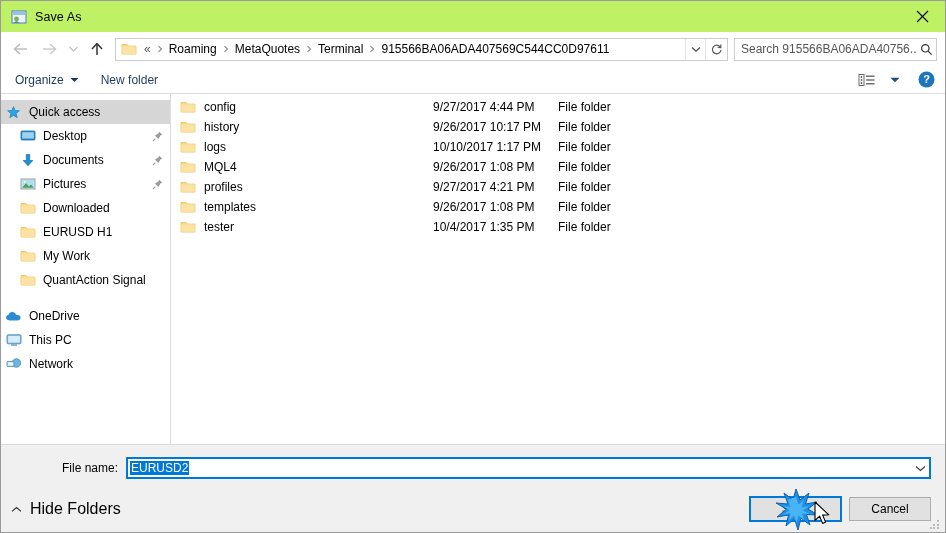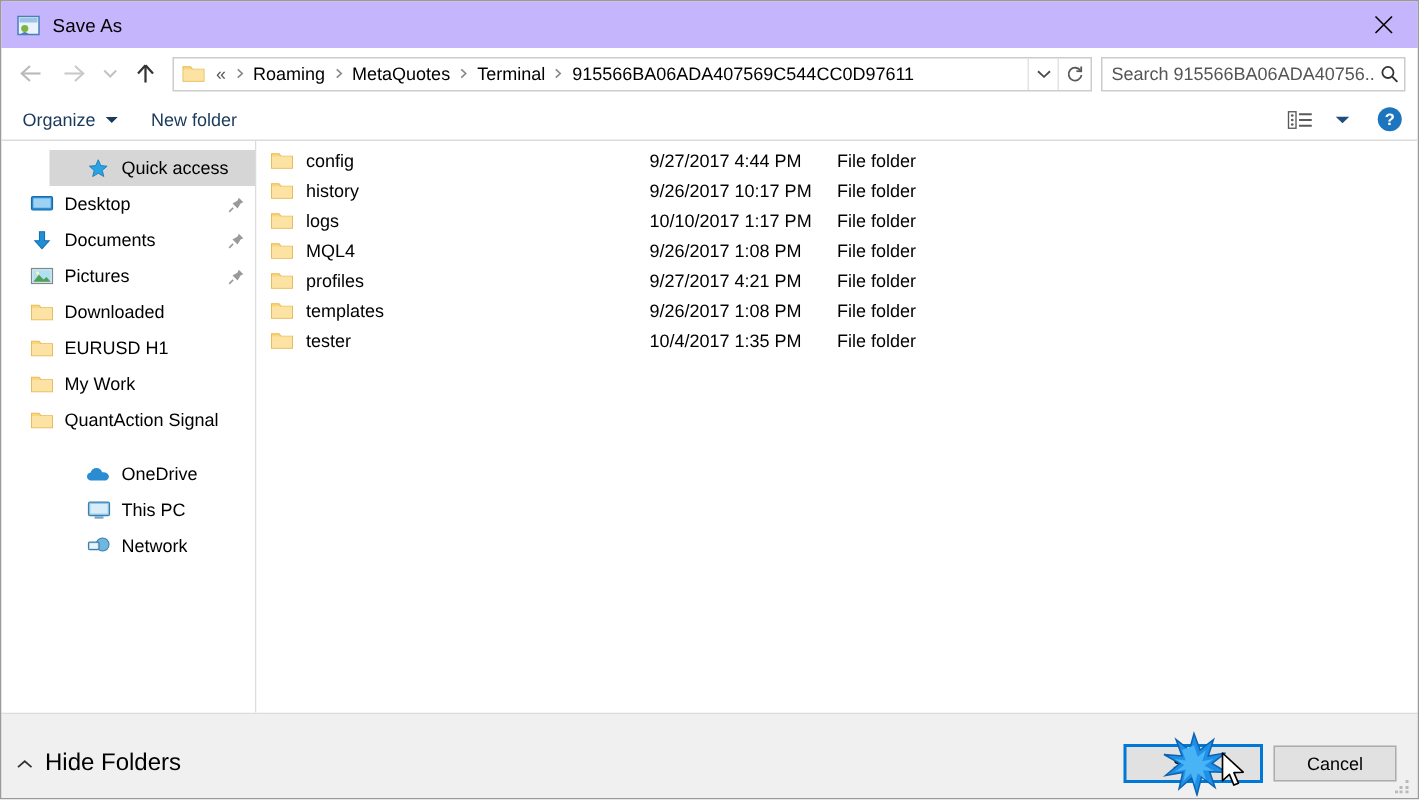--- a/index.html
+++ b/index.html
@@ -17,21 +17,21 @@
     position: relative;
     width: 946px; height: 533px;
     background: #ffffff;
     border: 1px solid #9a9a9a;
     display: flex; flex-direction: column;
   }
 
   
   .titlebar {
     height: 31px; min-height: 31px;
-    background: #c4b5fd;
+    background: #bef264;
     display: flex; align-items: center;
     position: relative;
     text-align: center;
   }
   .titlebar .app-icon {
     width: 16px; height: 16px;
     margin-left: 10px; margin-right: 8px;
     position: relative; flex: none;
   }
   .title-text {
@@ -140,21 +140,21 @@
     overflow: hidden;
   }
   .side-item {
     height: 24px;
     display: flex; align-items: center;
     padding-left: 18px; padding-right: 6px;
     font-size: 12px; color: #000;
     white-space: nowrap;
   }
   .side-item.selected { background: #d6d6d6; }
-  .side-item.root { padding-left: 24px; margin-left: 32px; }
+  .side-item.root { padding-left: 4px; }
   .side-item .si-icon {
     width: 17px; height: 16px; flex: none;
     margin-right: 7px; position: relative;
     display: flex; align-items: center; justify-content: center;
   }
   .si-label { overflow: hidden; text-overflow: clip; }
   .si-pin { margin-left: auto; width: 14px; flex:none; display:flex; align-items:center; justify-content:center;}
   .side-gap { height: 12px; }
 
   
@@ -661,20 +661,31 @@
           <div class="cell cell-date">10/4/2017 1:35 PM</div>
           <div class="cell cell-type">File folder</div>
           <div class="cell cell-size"></div>
         </div>
 
       </div>
     </div>
   </div>
 
   <div class="form-area">
+    <div class="form-row">
+      <div class="form-label">File name:</div>
+      <div class="combo focused">
+        <span class="val"><span class="sel">EURUSD2</span></span>
+        <span class="cb-arrow">
+          <svg width="11" height="7" viewBox="0 0 11 7">
+              <path d="M1 1.5 L5.5 5.4 L10 1.5" fill="none" stroke="#444" stroke-width="1.3"></path>
+            </svg>
+        </span>
+      </div>
+    </div>
   </div>
 
   <div class="btnbar">
     <div class="hide-folders">
       <span class="hf-caret">
         <svg width="11" height="7" viewBox="0 0 11 7">
             <path d="M1 5.4 L5.5 1.5 L10 5.4" fill="none" stroke="#333" stroke-width="1.2"></path>
           </svg>
       </span>
       <span>Hide Folders</span>

